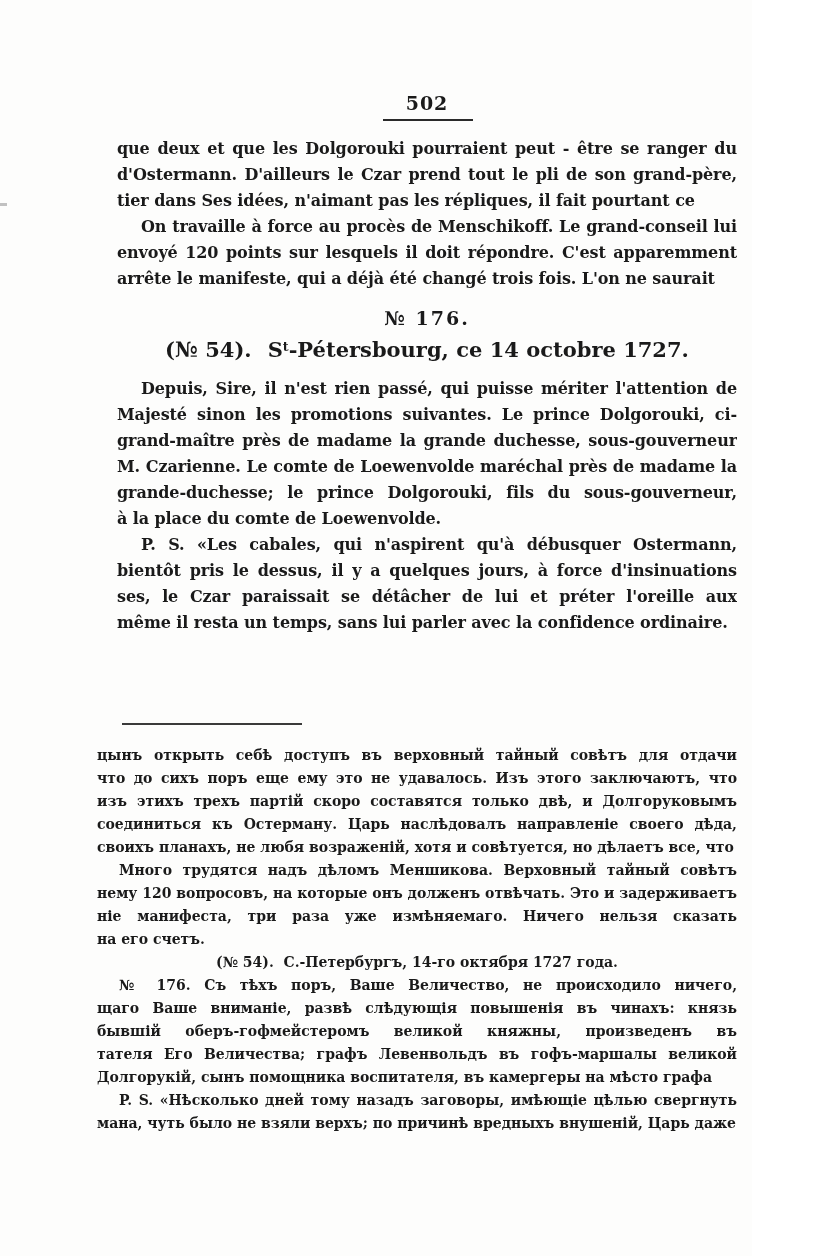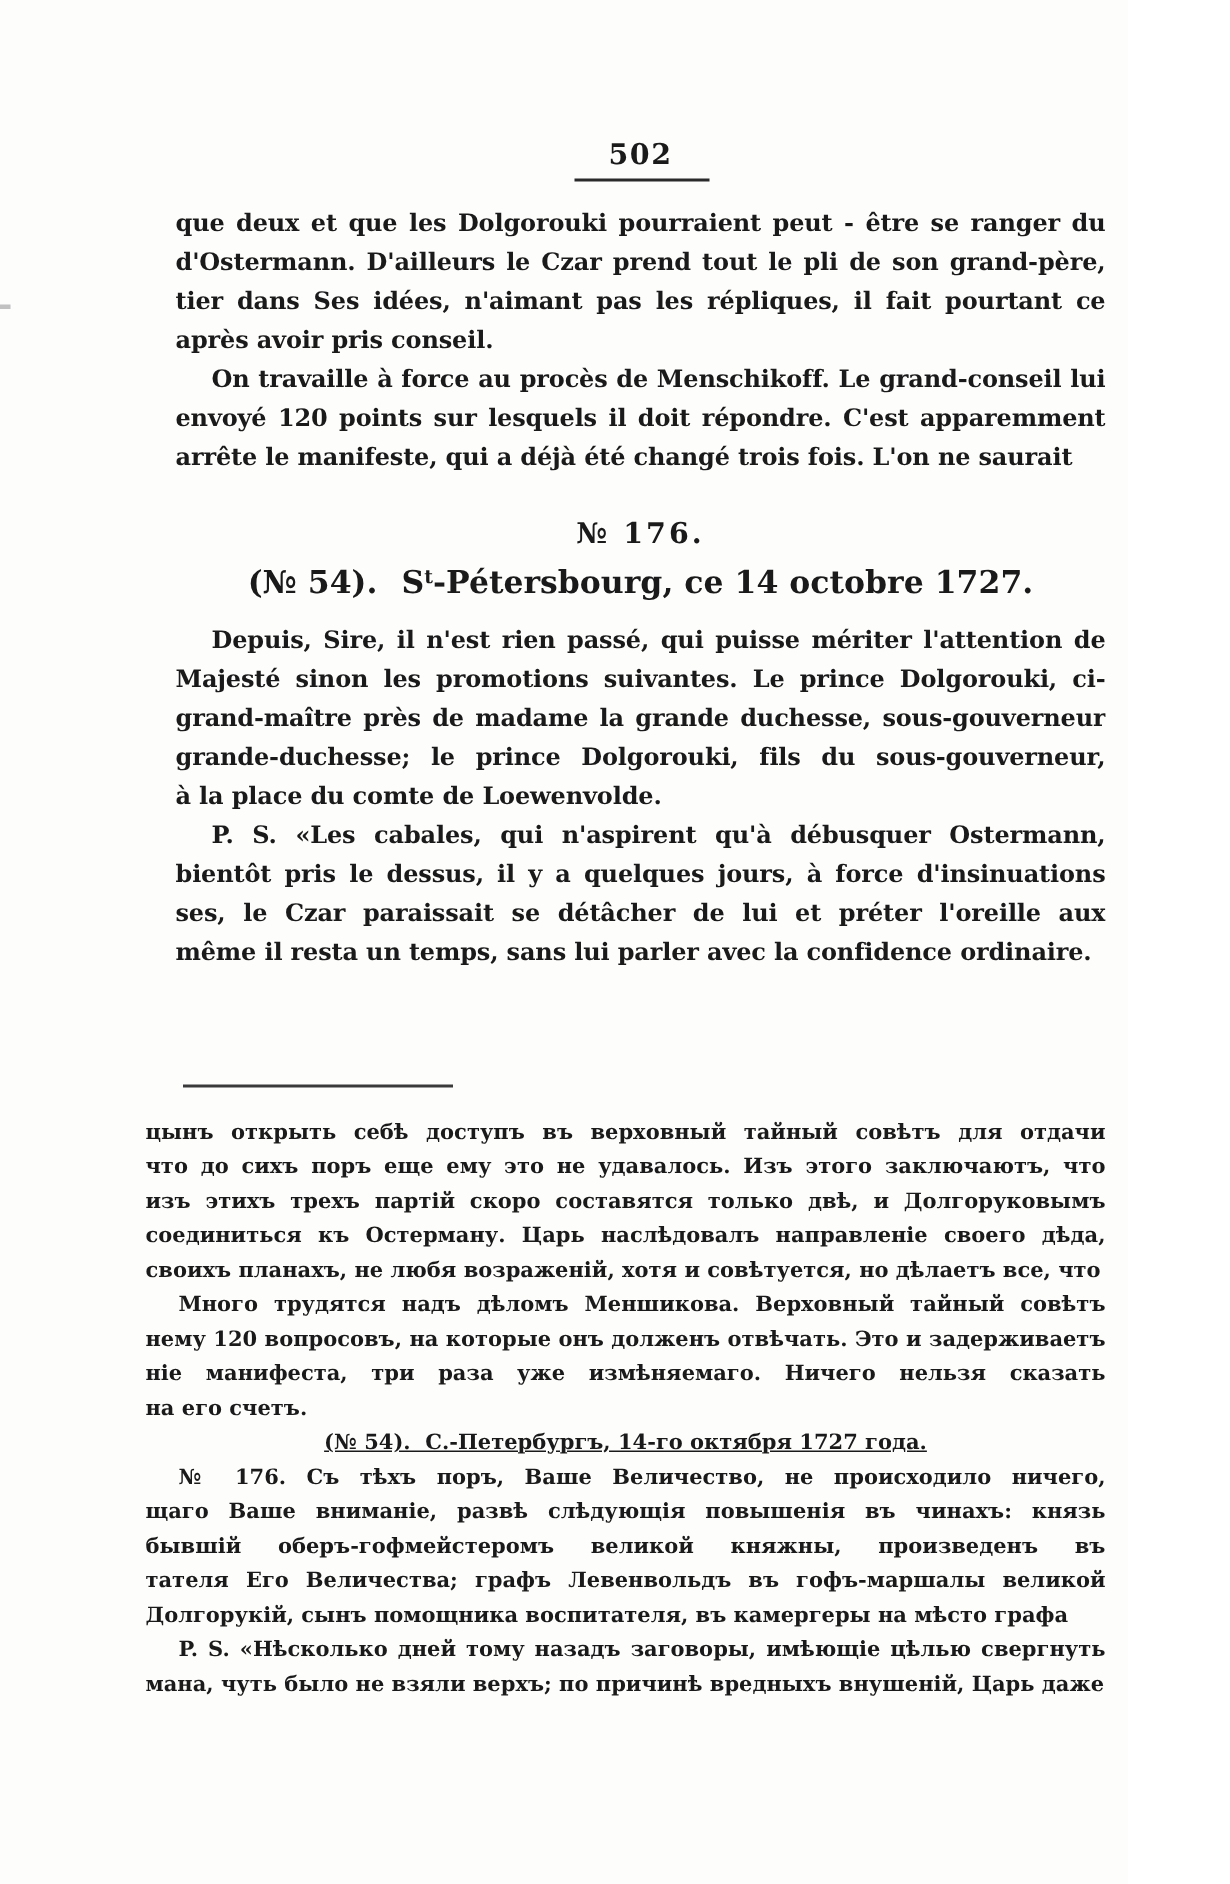--- a/index.html
+++ b/index.html
@@ -13,75 +13,75 @@
               font-size:19px; font-weight:700; letter-spacing:1px; }
   .page-num-rule { position:absolute; left:383px; top:119px; width:90px; height:2px; background:#2a2a2a; }
 
   
   .main-block { position:absolute; left:117px; top:136px; width:620px;
                 font-size:16px; font-weight:700; line-height:26px; letter-spacing:-0.1px; }
   .para .line { text-align:justify; text-align-last:justify; height:26px; overflow:hidden; }
   .para .line:last-child { text-align:left; text-align-last:left; }
   .para.ind .line:first-child { text-indent:24px; }
 
-  .h-num { margin-top:25px; text-align:center; font-size:19px; line-height:26px; letter-spacing:2px; }
+  .h-num { margin-top:13px; text-align:center; font-size:19px; line-height:26px; letter-spacing:2px; }
   .h-date { margin-top:3px; text-align:center; font-size:21px; line-height:26px; letter-spacing:0; }
   .h-date .ref { margin-right:16px; }
   .h-date sup { font-size:0.6em; vertical-align:0.5em; }
   .h-note { margin-top:2px; text-align:center; font-size:13.5px; line-height:20px; letter-spacing:0; }
   .p3 { margin-top:13px; }
 
   
   .fn-rule { position:absolute; left:122px; top:723px; width:180px; height:2px; background:#3a3a3a; }
 
   
   .footnote-block { position:absolute; left:97px; top:744px; width:640px;
                     font-size:14px; font-weight:700; line-height:23px; }
   .fpara .line { text-align:justify; text-align-last:justify; height:23px; overflow:hidden; }
   .fpara .line:last-child { text-align:left; text-align-last:left; }
   .fpara.ind .line:first-child { text-indent:22px; }
-  .fn-dateline { text-align:center; line-height:23px; white-space:pre;text-decoration:underline; }
+  .fn-dateline { text-align:center; line-height:23px; white-space:pre; }
 
   
   .artifact { position:absolute; left:0; top:203px; width:7px; height:3px; background:#9a9a9a; opacity:.6; }
 </style>
 </head>
 <body>
 
 <div class="sheet">
 
   <div class="artifact"></div>
 
   <div class="page-num">502</div>
   <div class="page-num-rule"></div>
 
   <div class="main-block">
     <div class="para">
         <div class="line">que deux et que les Dolgorouki pourraient peut - être se ranger du côté</div>
         <div class="line">d'Ostermann. D'ailleurs le Czar prend tout le pli de son grand-père, en-</div>
         <div class="line">tier dans Ses idées, n'aimant pas les répliques, il fait pourtant ce qu'Il veut,</div>
-        <div class="line">après avoir pris conseil.</div>
       </div>
     <div class="para ind">
         <div class="line">On travaille à force au procès de Menschikoff. Le grand-conseil lui a</div>
         <div class="line">envoyé 120 points sur lesquels il doit répondre. C'est apparemment ce qui</div>
         <div class="line">arrête le manifeste, qui a déjà été changé trois fois. L'on ne saurait presque</div>
       </div>
 
     <div>
       <div class="h-num">№ 176.</div>
       <div class="h-date">
         <span class="ref">(№ 54).</span><span><span>S</span><sup>t</sup><span>-Pétersbourg, ce 14 octobre 1727.</span></span>
       </div>
     </div>
 
     <div class="para ind p3">
         <div class="line">Depuis, Sire, il n'est rien passé, qui puisse mériter l'attention de Sa</div>
         <div class="line">Majesté sinon les promotions suivantes. Le prince Dolgorouki, ci-devant</div>
         <div class="line">grand-maître près de madame la grande duchesse, sous-gouverneur de S.</div>
+        <div class="line">M. Czarienne. Le comte de Loewenvolde maréchal près de madame la</div>
         <div class="line">grande-duchesse; le prince Dolgorouki, fils du sous-gouverneur, chambellan</div>
         <div class="line">à la place du comte de Loewenvolde.</div>
       </div>
     <div class="para ind">
         <div class="line">P. S. «Les cabales, qui n'aspirent qu'à débusquer Ostermann, auraient</div>
         <div class="line">bientôt pris le dessus, il y a quelques jours, à force d'insinuations venimeu-</div>
         <div class="line">ses, le Czar paraissait se détâcher de lui et préter l'oreille aux Dolgorouki;</div>
         <div class="line">même il resta un temps, sans lui parler avec la confidence ordinaire.</div>
       </div>
   </div>

